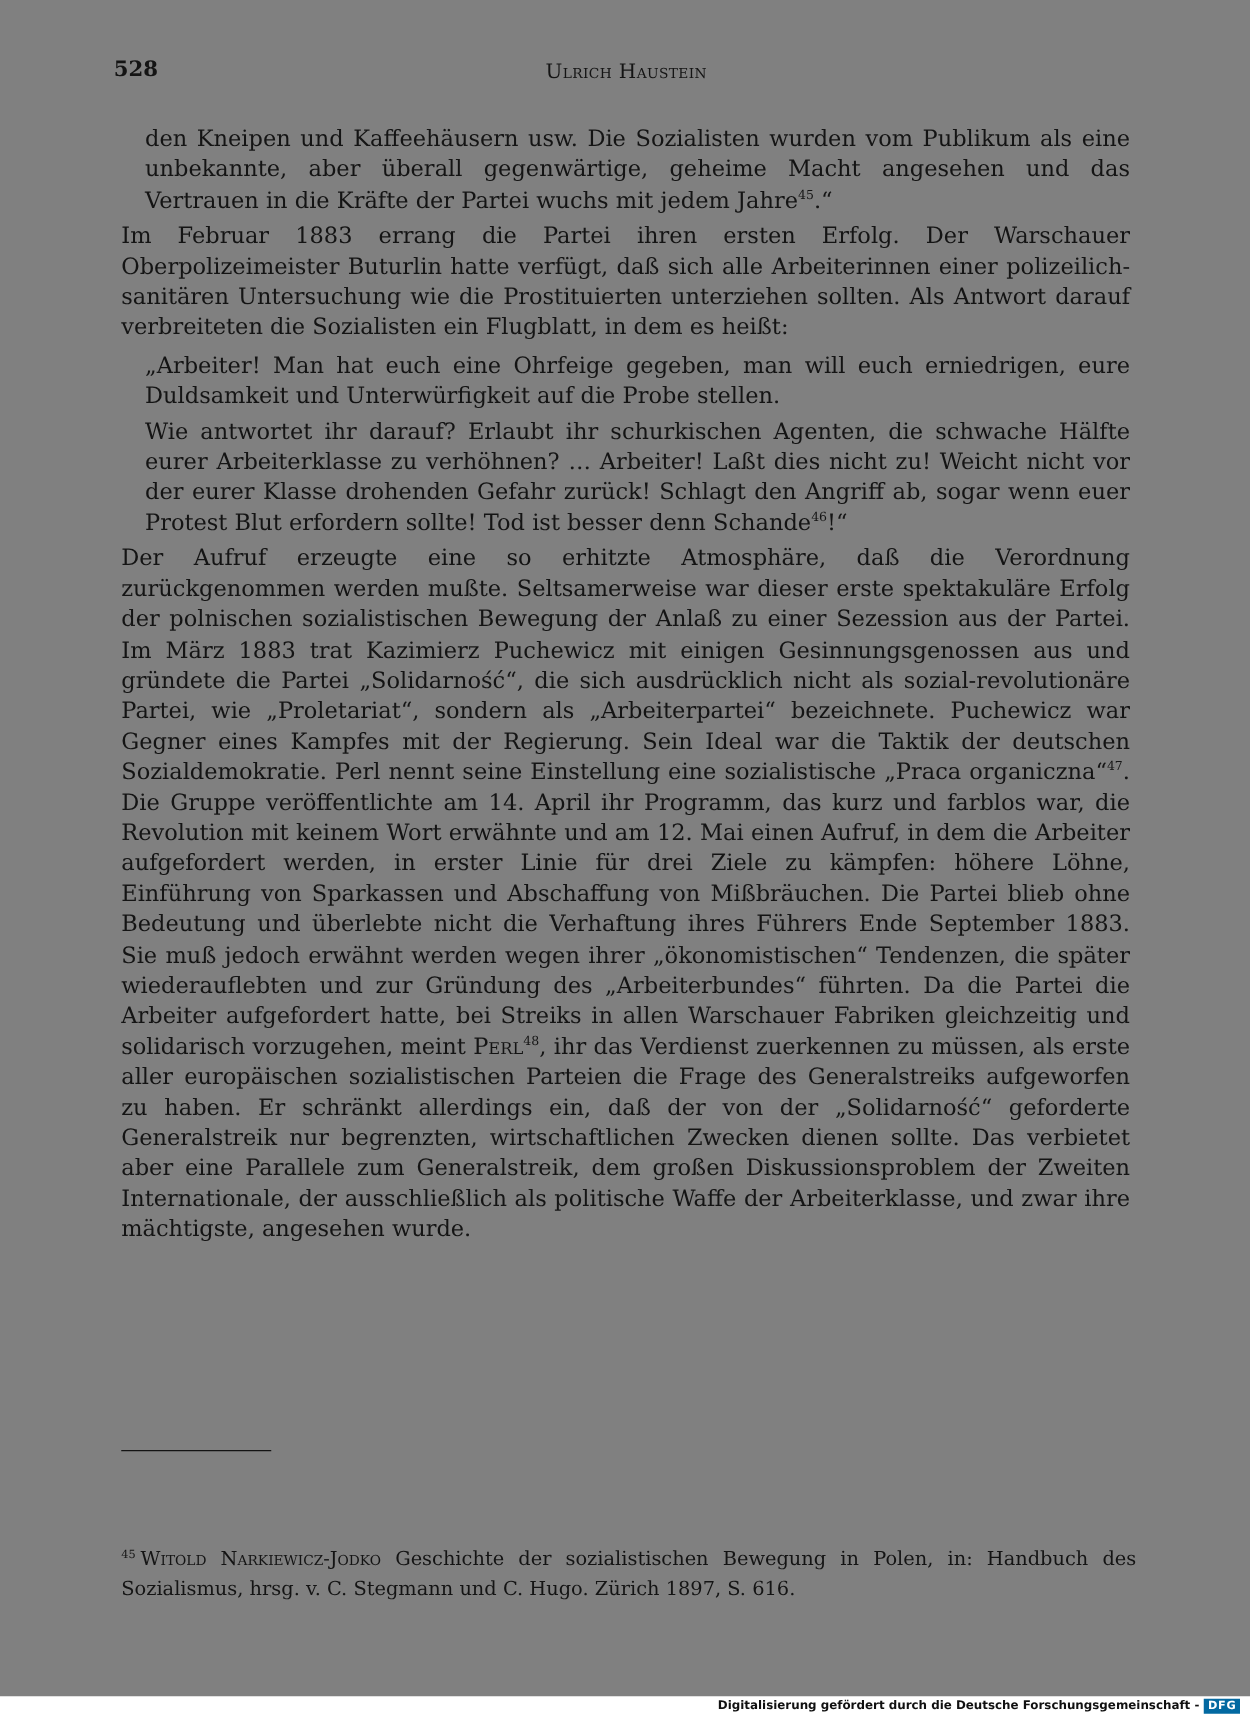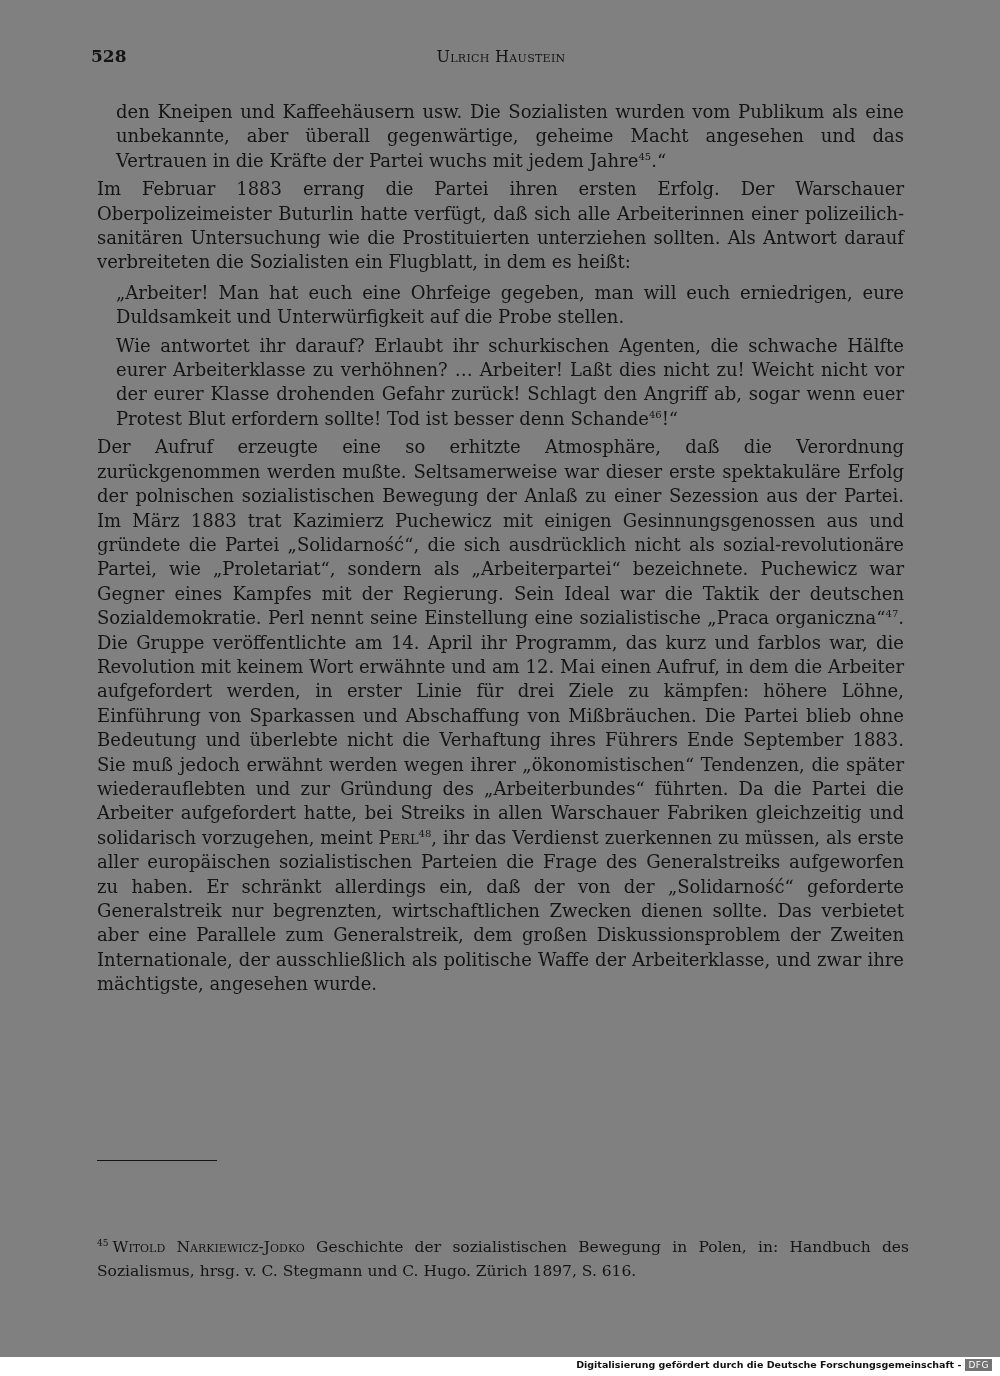--- a/index.html
+++ b/index.html
@@ -23,21 +23,21 @@
     .rule { position: absolute; left: 97px; top: 1160px; width: 120px; height: 1px; background: #141414; }
     .footnotes { position: absolute; left: 97px; top: 1236px; width: 812px; font-size: 15.5px; line-height: 23.5px; }
     .fn { margin: 0; text-align: justify; text-align-last: left; }
     .fn sup { font-size: 9px; vertical-align: 6px; margin-right: 4px; }
     .credit {
       position: absolute; right: 8px; top: 1359px; height: 16px;
       font-family: "DejaVu Sans", "Liberation Sans", sans-serif; font-size: 9.5px; color: #111;
       display: flex; gap: 4px; font-weight: bold;
     }
     .dfg-logo {
-      background: #737373; color: #fff; font-size: 9px; font-weight: normal;
+      background: #0369a1; color: #fff; font-size: 9px; font-weight: bold;
       padding: 0 3px; height: 12px; line-height: 12px; letter-spacing: 0.5px;
     }
   </style>
 </head>
 <body>
 
 <div class="page">
   <div class="running-head">
     <span class="page-number">528</span>
     <div class="running-title">Ulrich Haustein</div>

